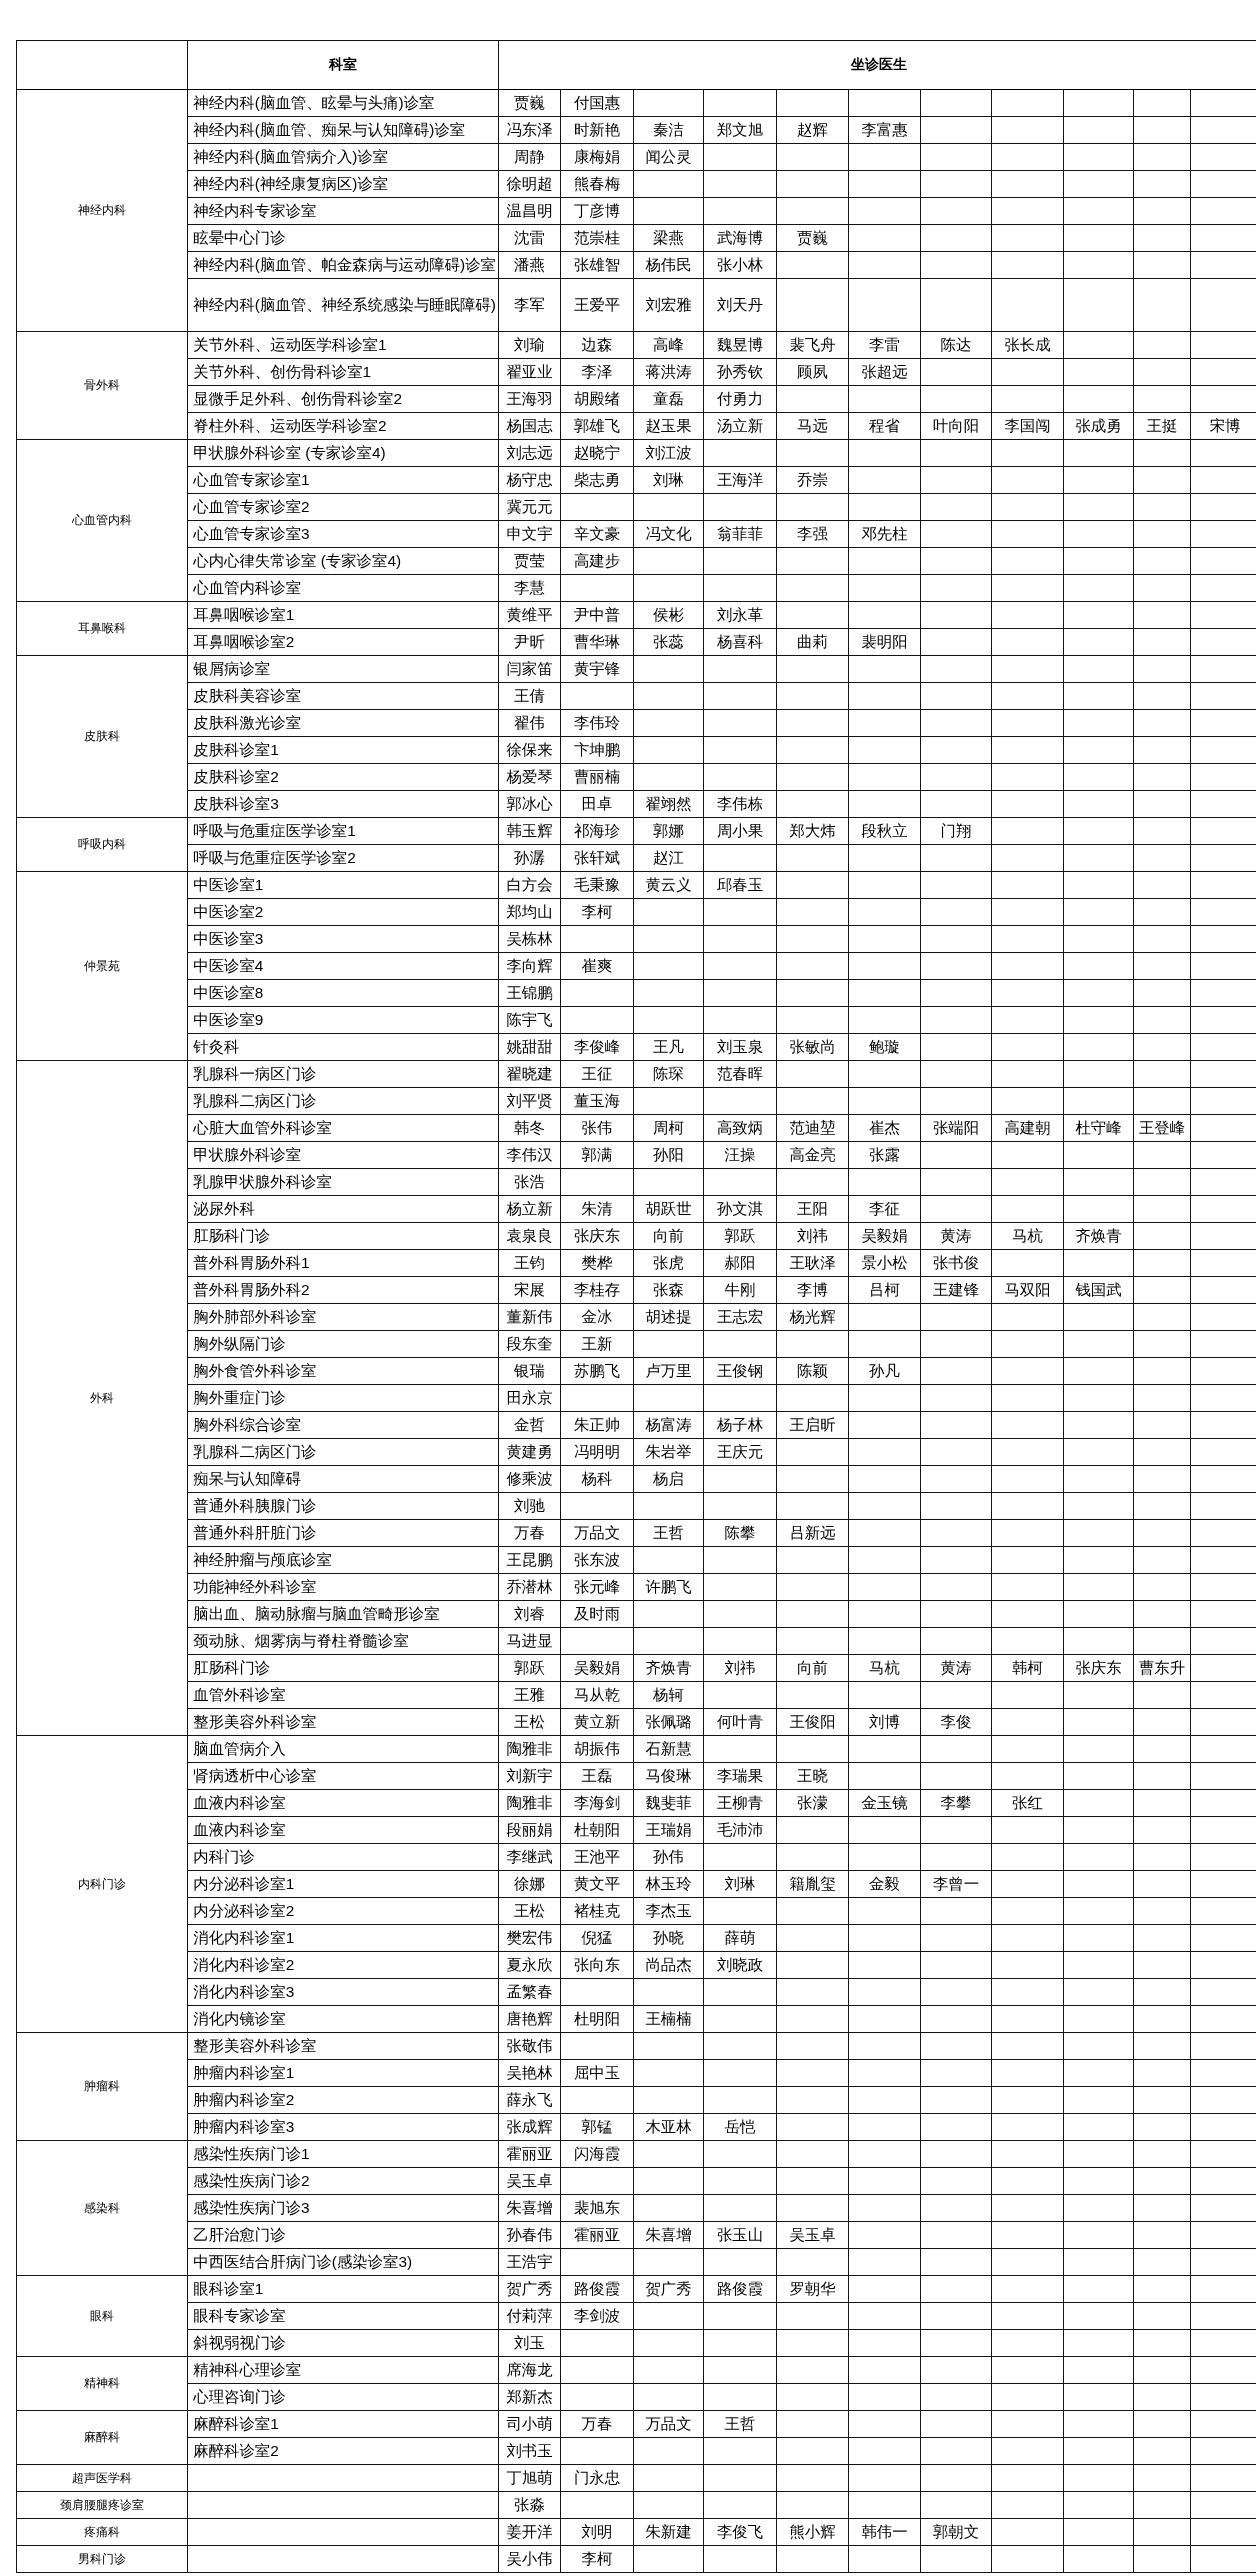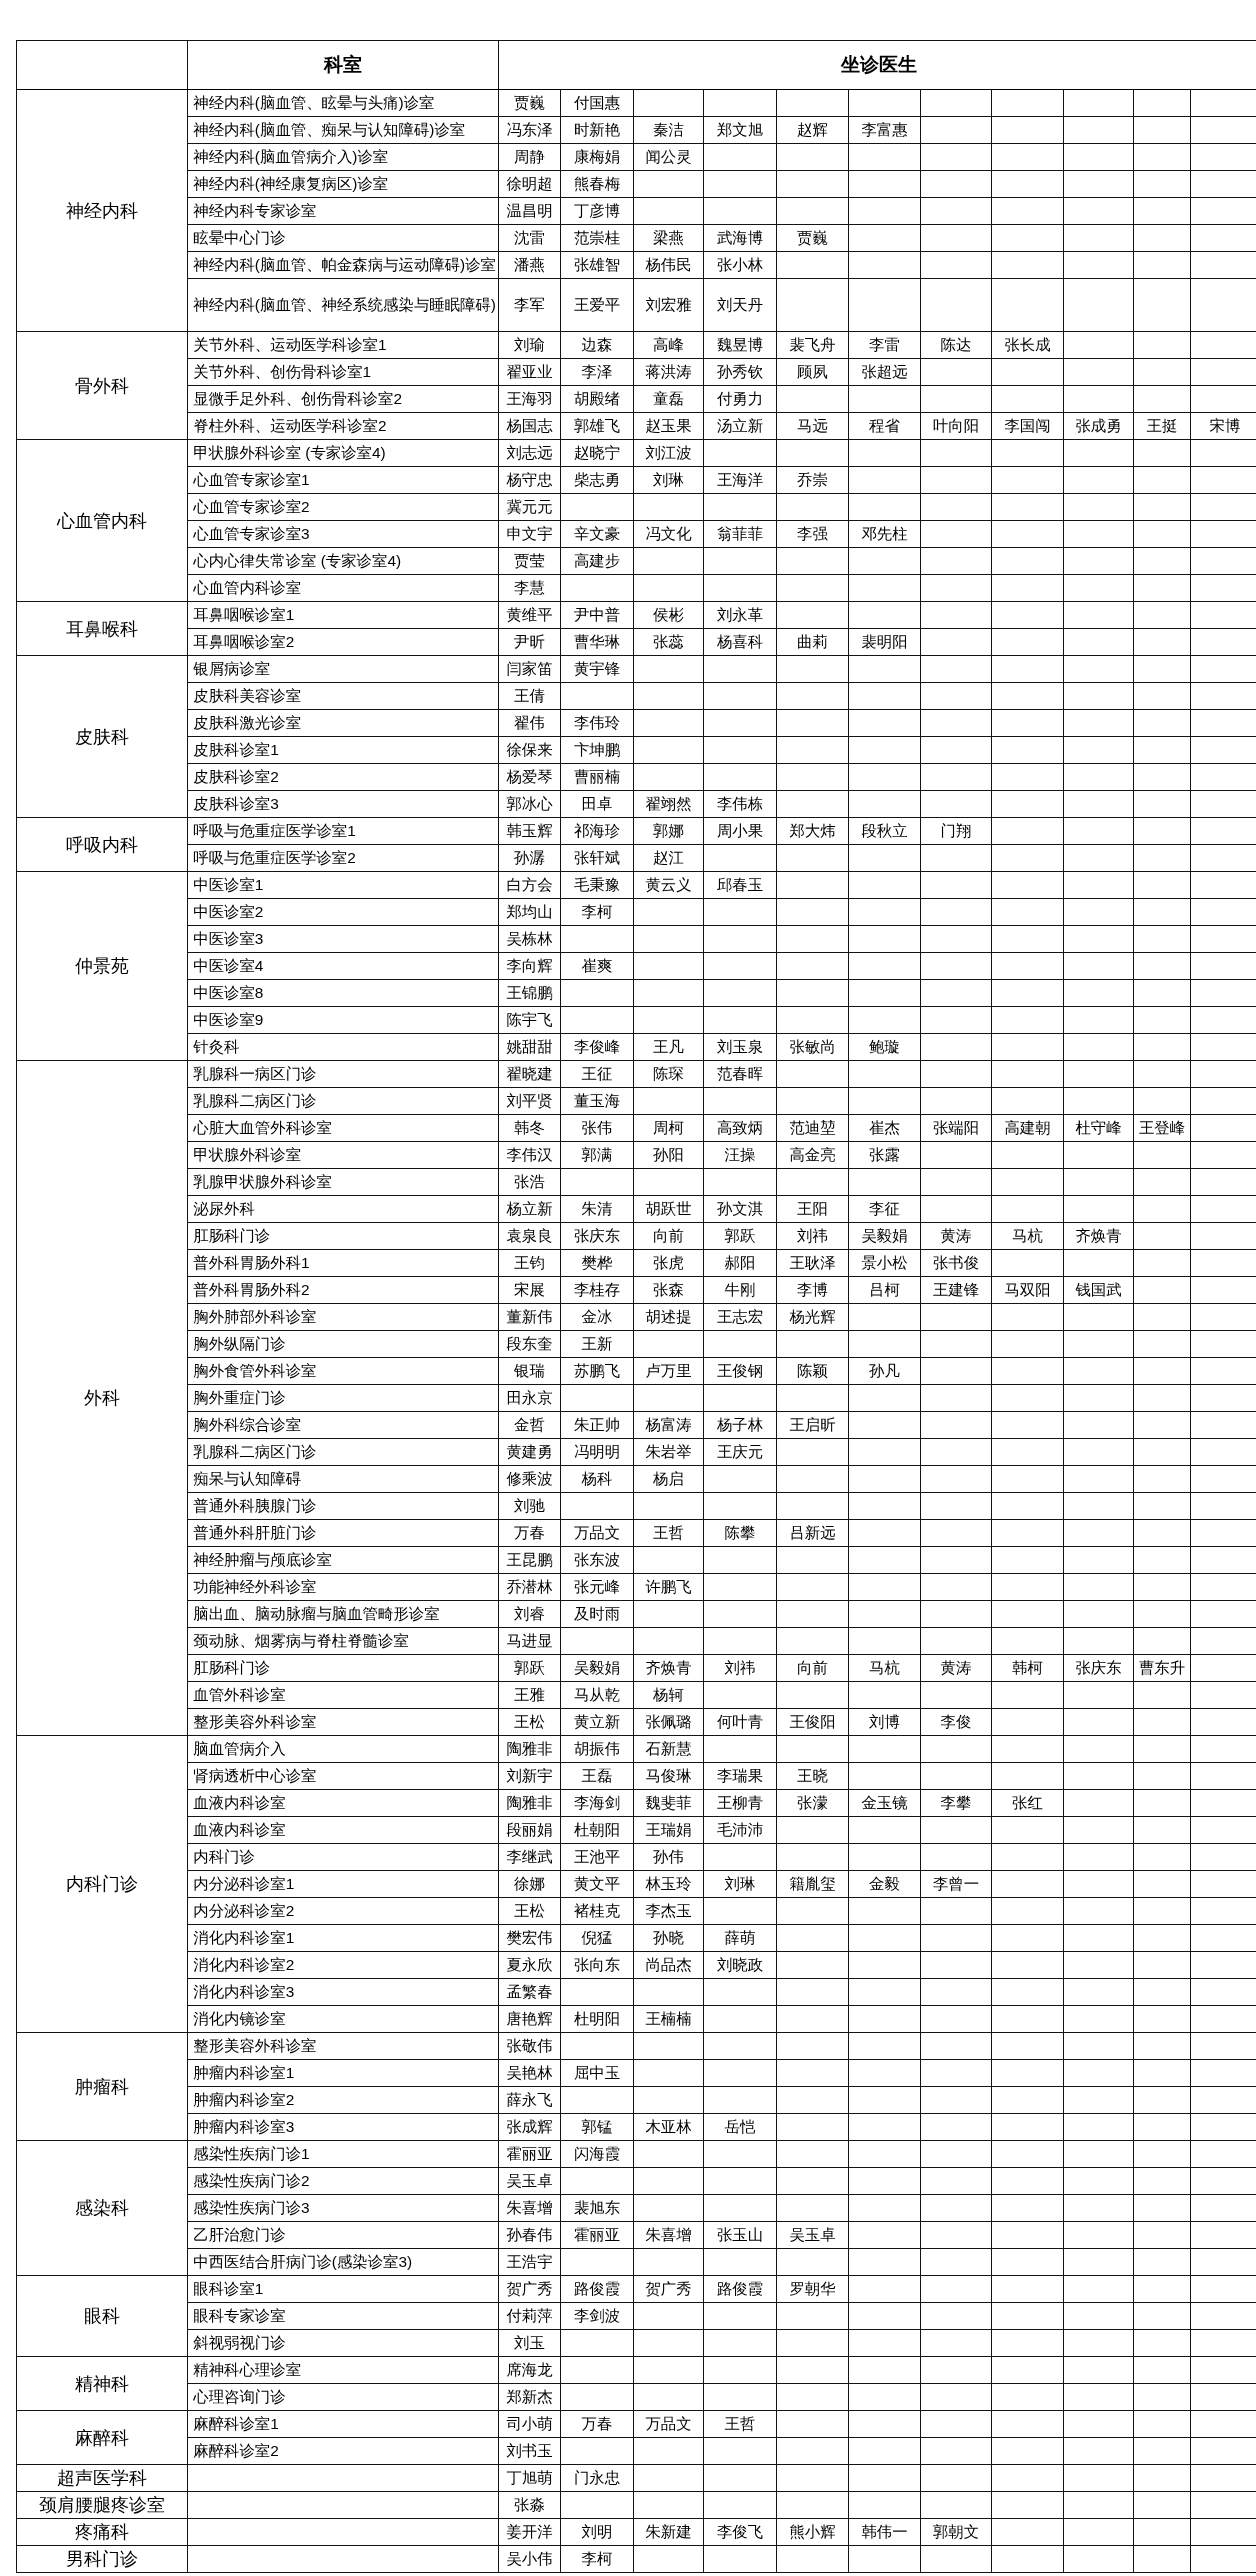--- a/index.html
+++ b/index.html
@@ -7,25 +7,25 @@
     width:1257px;height:2576px;overflow:hidden;background:#ffffff;
     font-family:"Liberation Sans", sans-serif;color:#000;
   }
   .sheet{position:absolute;left:16px;top:40px;}
   table{border-collapse:collapse;table-layout:fixed;width:1242px;border:1.6px solid #000;}
   th,td{
     border:1.1px solid #141414;
     padding:0;margin:0;overflow:hidden;white-space:nowrap;
     font-size:15.4px;vertical-align:middle;
   }
-  thead th{height:48px;font-size:19px;font-weight:bold;text-align:center;border-bottom:1.6px solid #000;}
+  thead th{height:48px;font-size:14px;font-weight:bold;text-align:center;border-bottom:1.6px solid #000;}
   tbody td{height:26px;text-align:center;}
   tr.tall td{height:52px;}
   tr.section-start td{border-top:1.6px solid #000;}
-  td.dept{text-align:center;font-size:18px;}
+  td.dept{text-align:center;font-size:12px;}
   td.room{text-align:left;padding-left:5.3px;font-size:15.4px;}
 </style>
 </head>
 <body>
 
 <div class="sheet">
   <table>
     <colgroup>
         <col style="width: 171px;">
         <col style="width: 311px;">

